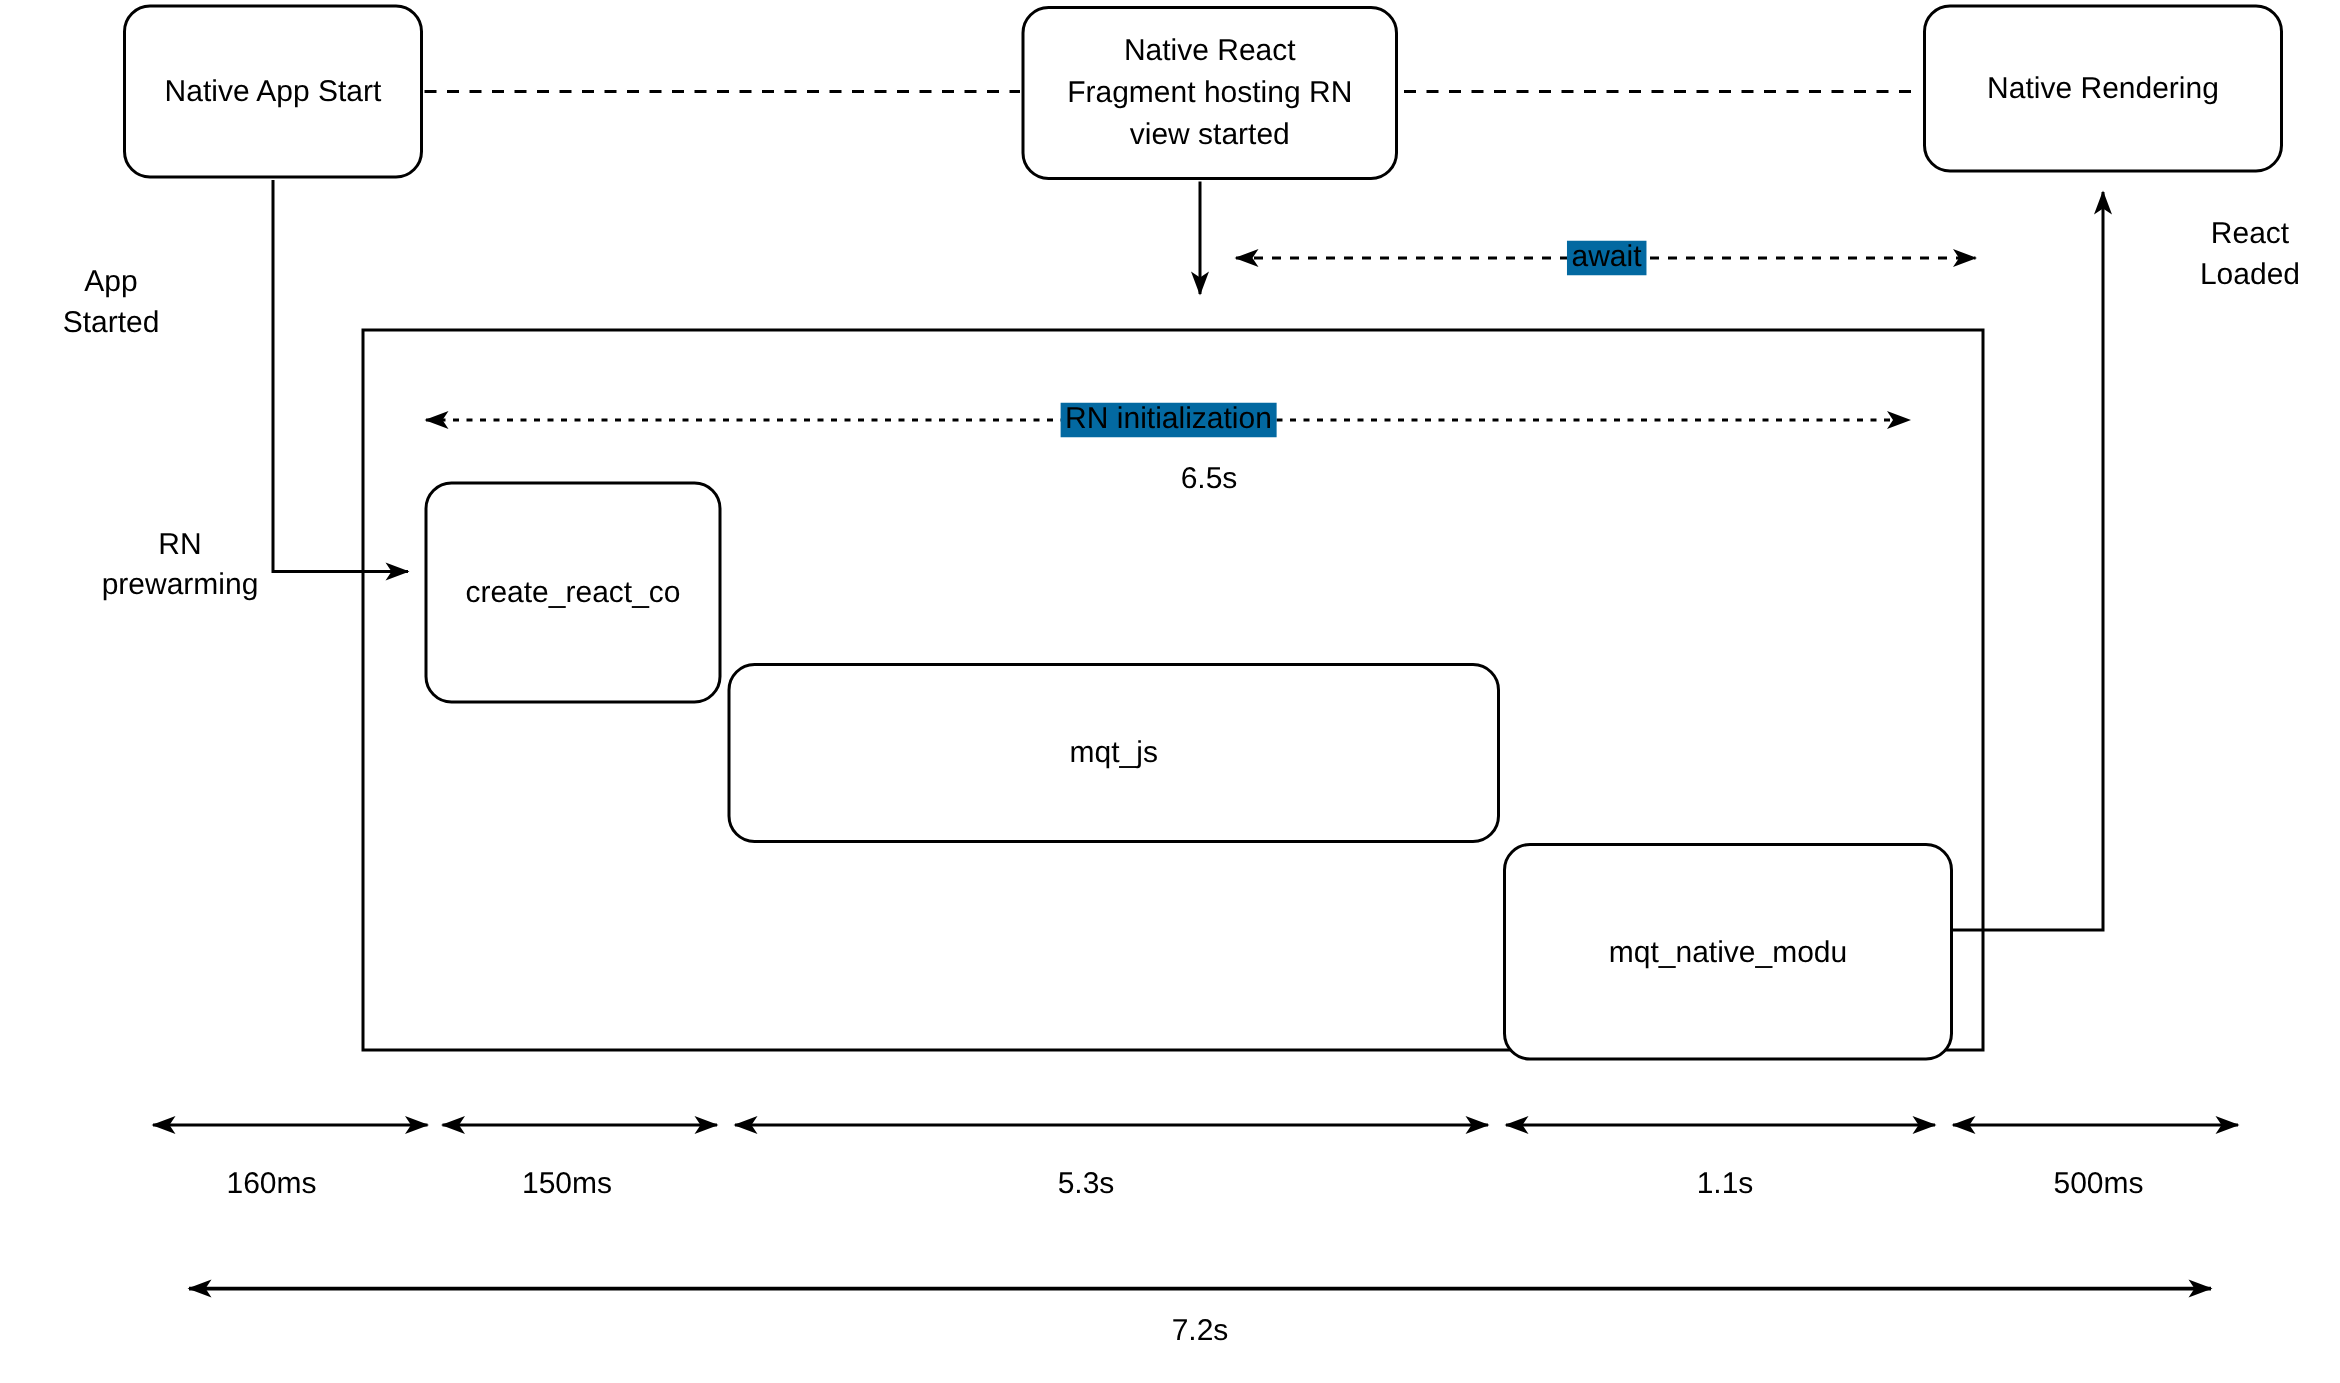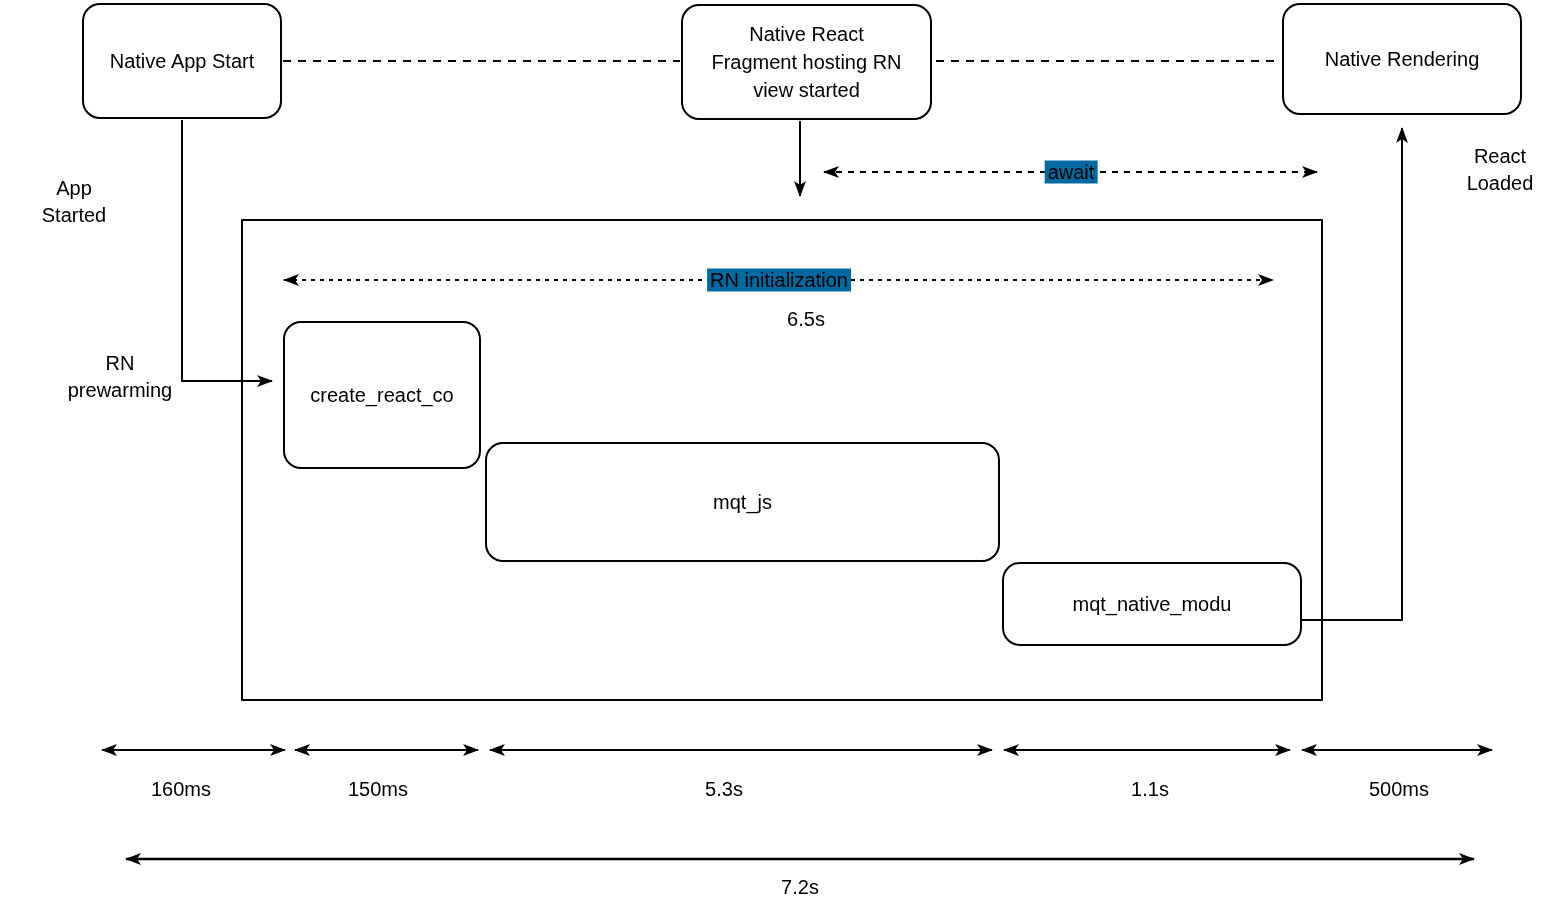--- a/index.html
+++ b/index.html
@@ -100,21 +100,21 @@
   </div>
 
   <div class="node" style="left:283px; top:321px; width:198px; height:148px;">
     <span>create_react_co</span>
   </div>
 
   <div class="node" style="left:485px; top:442px; width:515px; height:120px;">
     <span>mqt_js</span>
   </div>
 
-  <div class="node" style="left:1002px; top:562px; width:300px; height:84px;">
+  <div class="node" style="left:1002px; top:562px; width:300px; height:145px;">
     <span>mqt_native_modu</span>
   </div>
 
   <div class="label" style="left:24px; top:143px; width:100px;margin-top:32px;">App Started</div>
 
   <div class="label" style="left:1450px; top:143px; width:100px;">React Loaded</div>
 
   <div class="label" style="left:60px; top:350px; width:120px;">RN prewarming</div>
 
   <div class="inline-label" style="left:1071px; top:172px;">await</div>

